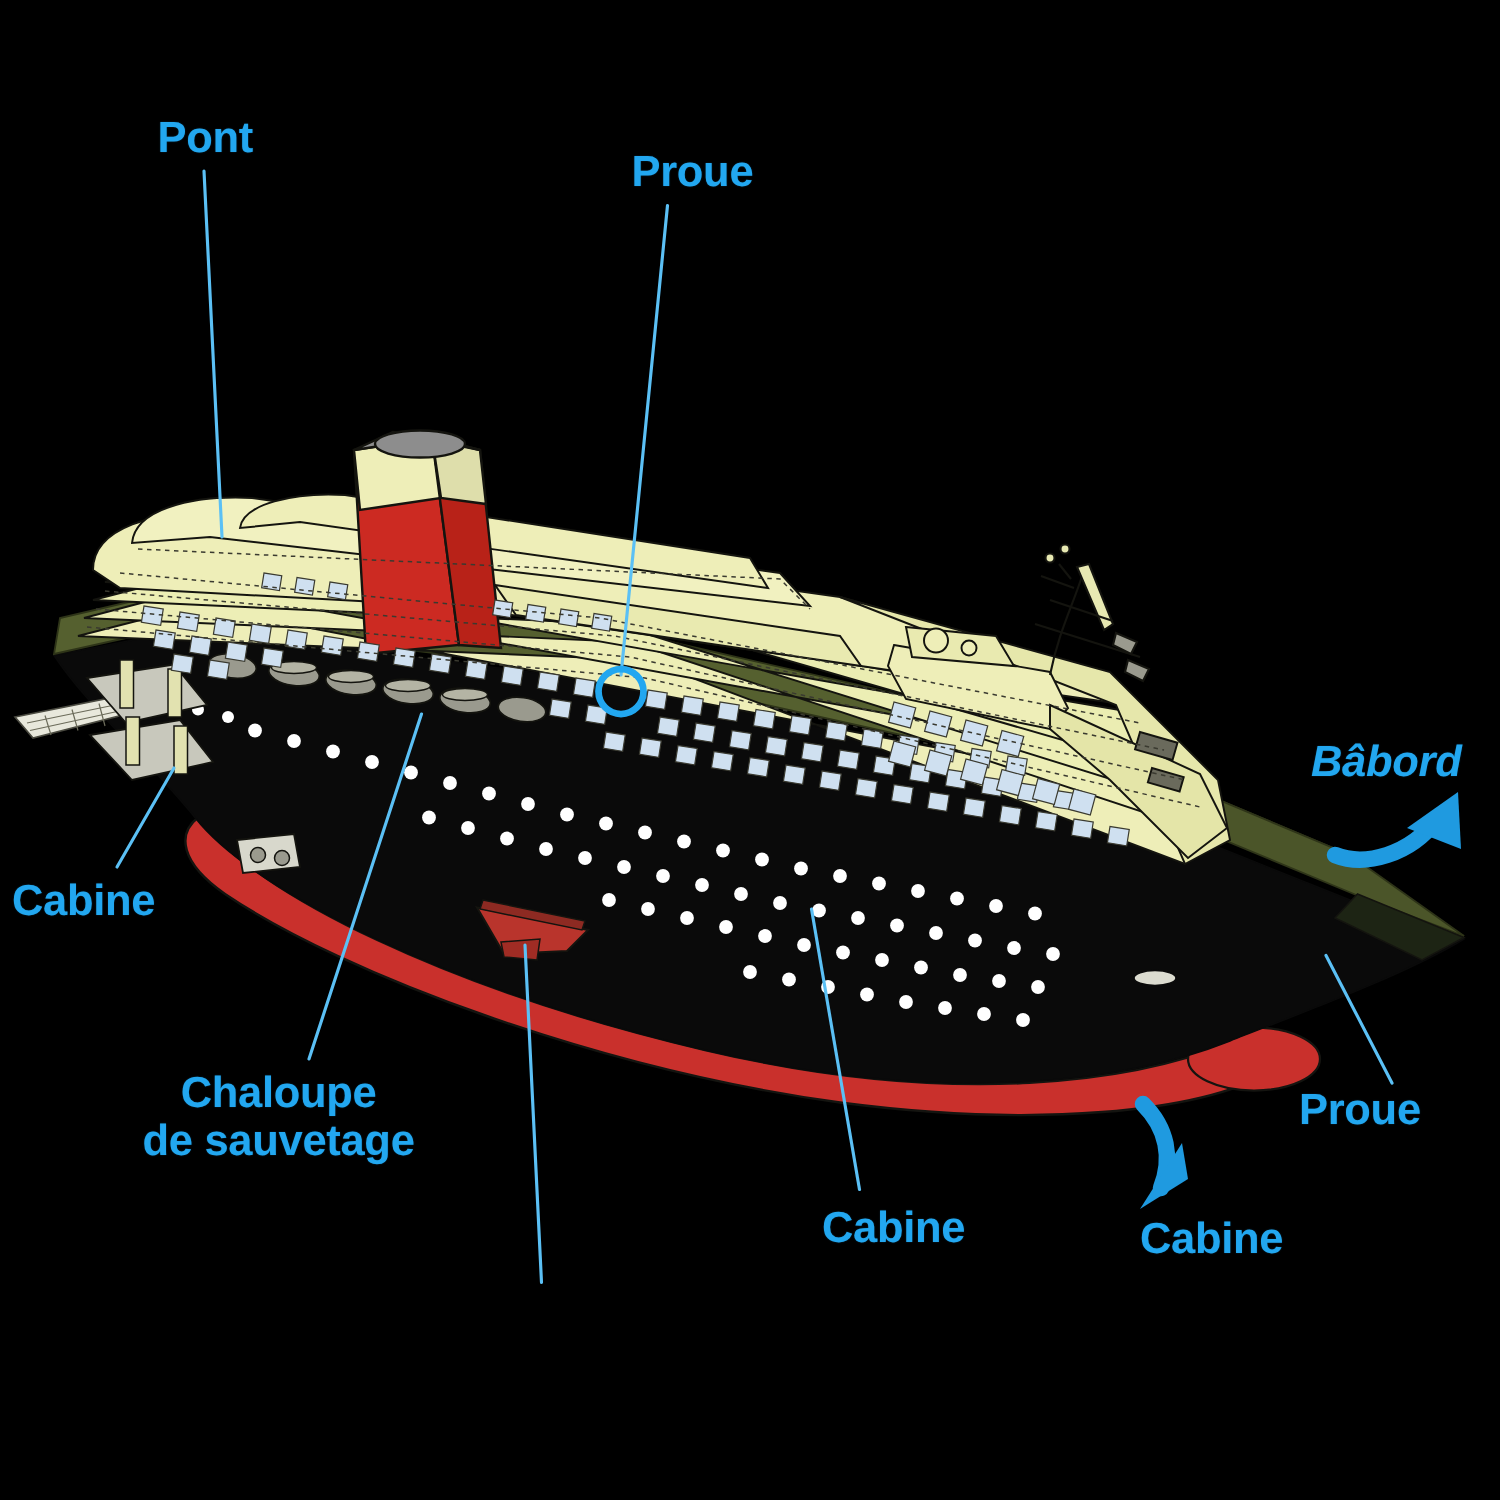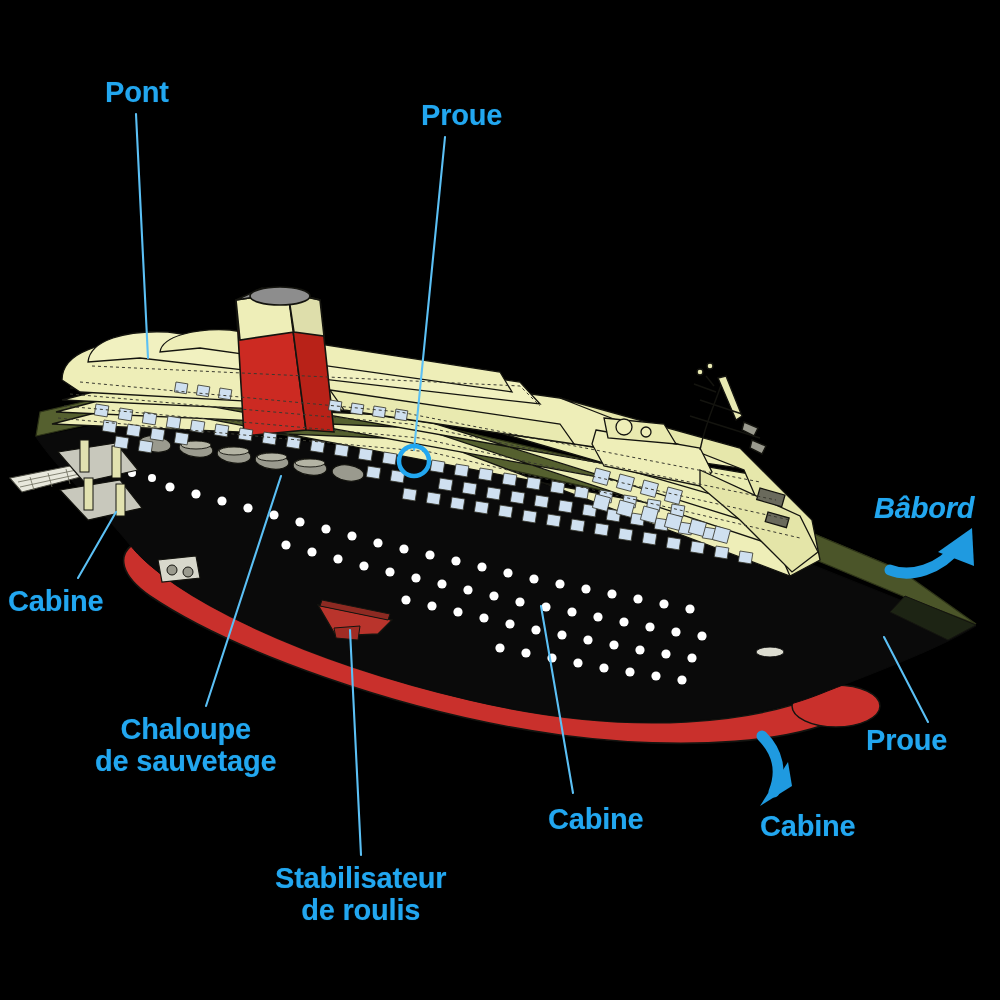--- a/index.html
+++ b/index.html
@@ -381,16 +381,14 @@
 
   <div class="label" style="left:866px; top:724px;">Proue</div>
 
   <div class="label two-line center" style="left:95px; top:713px;">Chaloupe
 de sauvetage</div>
 
   <div class="label" style="left:548px; top:803px;">Cabine</div>
 
   <div class="label" style="left:760px; top:810px;">Cabine</div>
 
-  <div class="label two-line center" style="left:275px; top:862px;">Stabilisateur
-de roulis</div>
 
 </div>
 
 </body></html>

